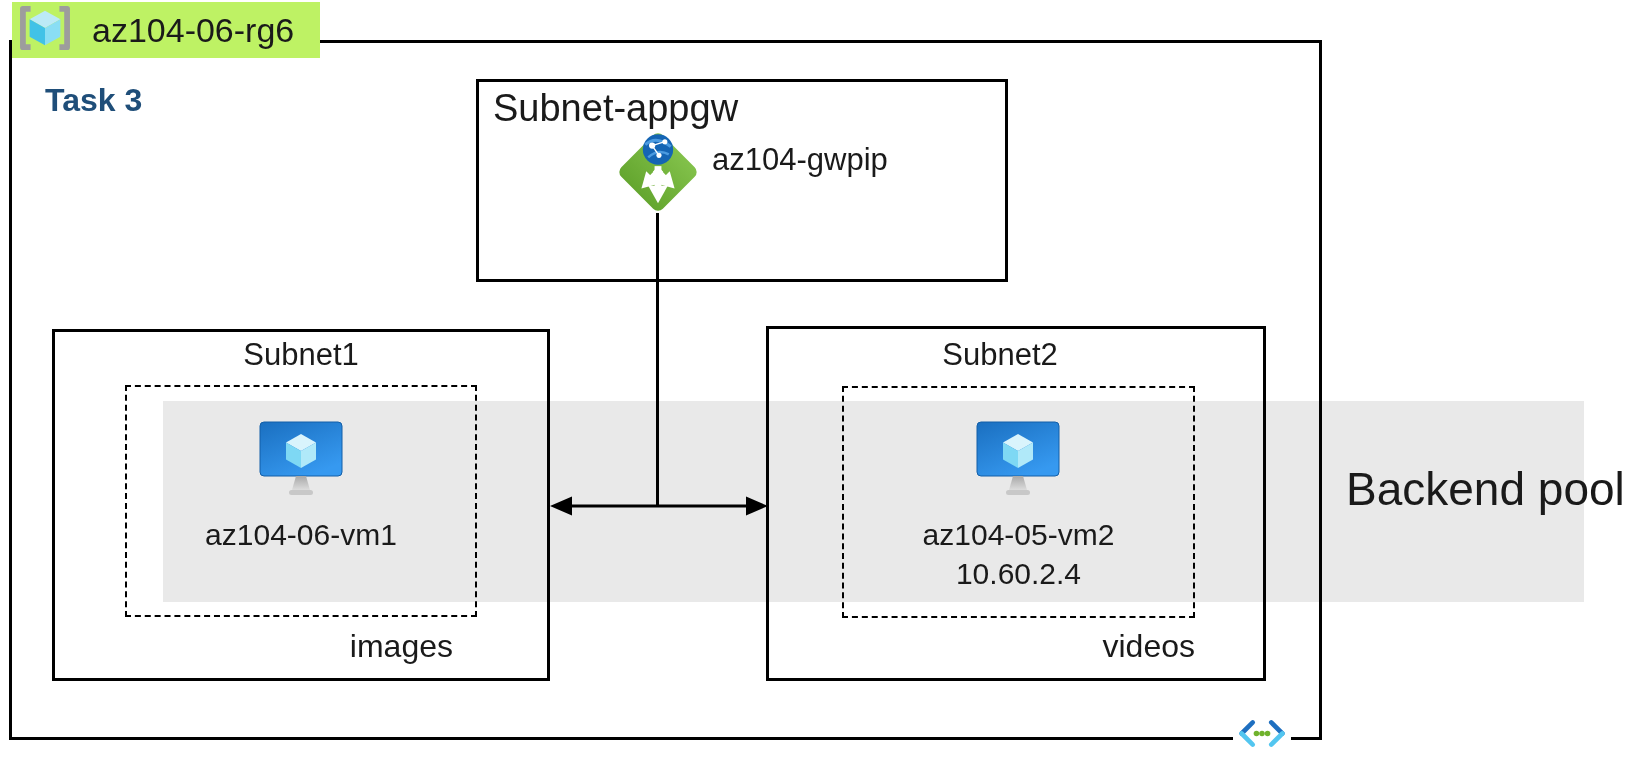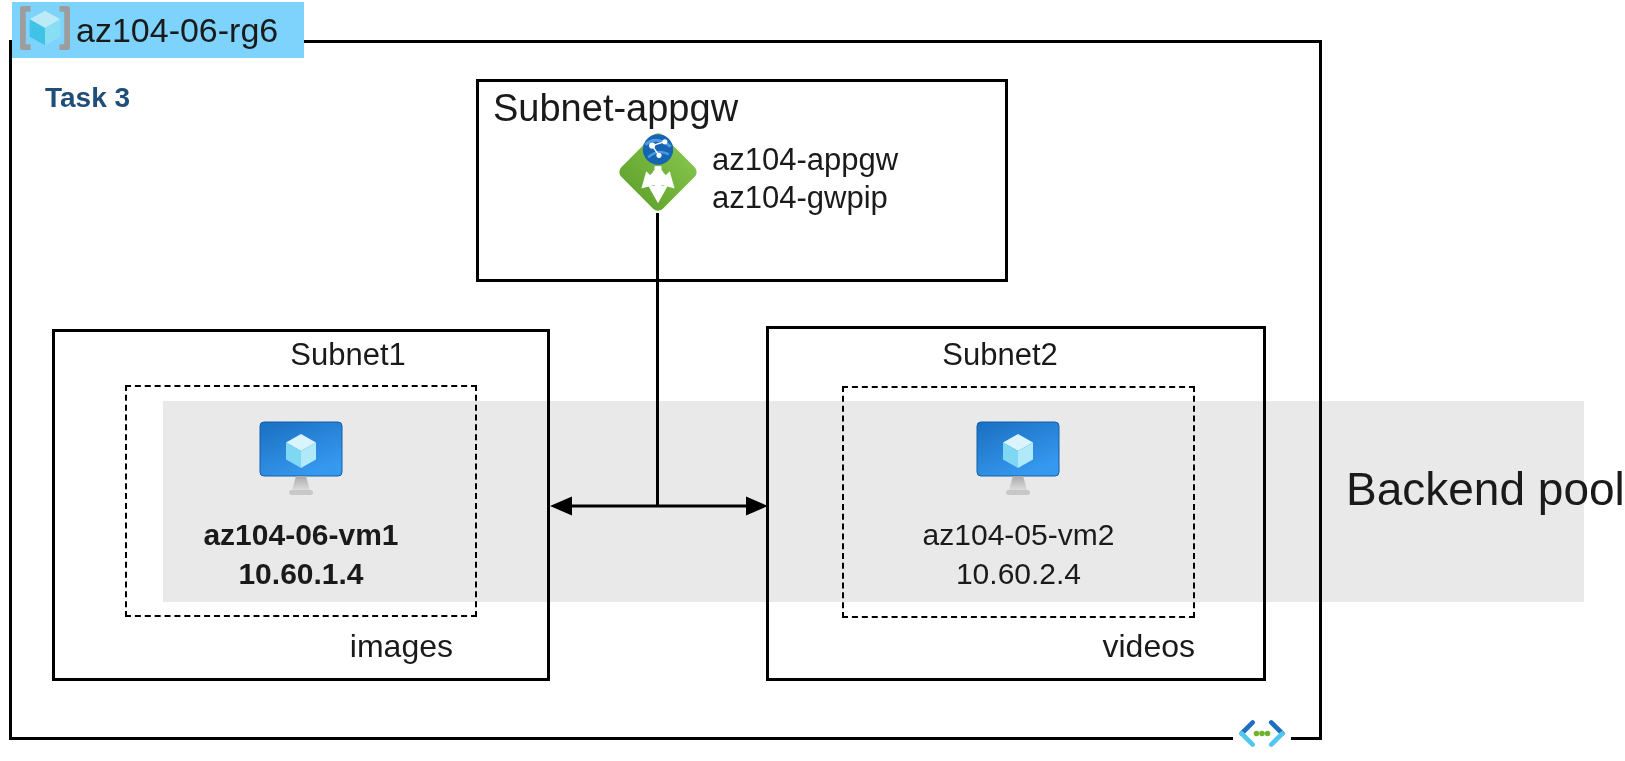--- a/index.html
+++ b/index.html
@@ -12,48 +12,48 @@
   html,body{background:#ffffff;}
   body{font-family:"Liberation Sans",sans-serif;color:var(--text);}
   .canvas{position:relative;width:1625px;height:761px;background:#ffffff;overflow:hidden;}
 
   
   .band{position:absolute;left:163px;top:401px;width:1421px;height:201px;background:var(--backend-band);z-index:0;}
   .backend-label{position:absolute;left:1346px;top:462px;font-size:46px;z-index:3;white-space:nowrap;}
 
   
   .rg-box{position:absolute;left:9px;top:40px;width:1313px;height:700px;border:3px solid var(--border);z-index:1;}
-  .rg-header{position:absolute;left:12px;top:2px;height:56px;display:flex;align-items:center;gap:2px;background:#7dd3fc;padding:0 26px 0 4px;z-index:2;}
+  .rg-header{position:absolute;left:12px;top:2px;height:56px;display:flex;align-items:center;gap:18px;background:#bef264;padding:0 26px 0 4px;z-index:2;}
   .rg-label{font-size:34px;white-space:nowrap;}
-  .task{position:absolute;left:45px;top:82px;font-size:28px;font-weight:bold;color:var(--task-label);z-index:2;}
+  .task{position:absolute;left:45px;top:82px;font-size:32px;font-weight:bold;color:var(--task-label);z-index:2;}
 
   
   .appgw-box{position:absolute;left:476px;top:79px;width:532px;height:203px;border:3px solid var(--border);z-index:1;}
   .appgw-title{position:absolute;left:493px;top:87px;font-size:38px;z-index:2;white-space:nowrap;}
   .appgw-icon{position:absolute;left:613px;top:127px;z-index:2;}
   .appgw-labels{position:absolute;left:712px;top:141px;font-size:31px;line-height:38px;z-index:2;white-space:nowrap;}
 
   
   .conn-vert{position:absolute;left:656px;top:213px;width:3px;height:293px;background:var(--border);z-index:1;}
   .conn-arrow{position:absolute;left:546px;top:492px;z-index:1;}
 
   
   .subnet1-box{position:absolute;left:52px;top:329px;width:498px;height:352px;border:3px solid var(--border);z-index:1;}
   .subnet2-box{position:absolute;left:766px;top:326px;width:500px;height:355px;border:3px solid var(--border);z-index:1;}
   .subnet-title{position:absolute;top:337px;font-size:31px;text-align:center;z-index:2;}
-  .subnet1-title{left:52px;width:498px;margin-left:47px;}
+  .subnet1-title{left:52px;width:498px;}
   .subnet2-title{left:766px;width:468px;}
   .dashed{position:absolute;border:2px dashed var(--border);z-index:1;}
   .dashed1{left:125px;top:385px;width:352px;height:232px;}
   .dashed2{left:842px;top:386px;width:353px;height:232px;}
   .vm-icon{position:absolute;z-index:2;}
   .vm1-icon{left:259px;top:421px;}
   .vm2-icon{left:976px;top:421px;}
   .vm-labels{position:absolute;top:515px;font-size:30px;line-height:39px;text-align:center;z-index:2;}
-  .vm1-labels{left:125px;width:352px;font-weight:bold;}
+  .vm1-labels{left:125px;width:352px;}
   .vm2-labels{left:842px;width:353px;}
   .container-label{position:absolute;top:628px;font-size:32px;text-align:right;z-index:2;}
   .images-label{left:103px;width:350px;}
   .videos-label{left:842px;width:353px;}
 
   
   .vnet-icon{position:absolute;left:1233px;top:719px;background:#ffffff;padding:0 4px;z-index:2;line-height:0;}
 </style>
 </head>
 <body>
@@ -103,21 +103,20 @@
       <circle cx="46" cy="23" r="15.5" fill="#1565B4"></circle>
       <path d="M33,18 Q44,8 59,20" fill="none" stroke="#4C9BE0" stroke-width="3"></path>
       <path d="M36,31 Q46,22 57,28" fill="none" stroke="#4C9BE0" stroke-width="2.5"></path>
       <circle cx="40" cy="19" r="3.2" fill="#ffffff"></circle>
       <circle cx="53" cy="15" r="2.6" fill="#ffffff"></circle>
       <circle cx="47" cy="29" r="2.6" fill="#ffffff"></circle>
       <path d="M40,19 L53,15 M47,29 L40,19" stroke="#ffffff" stroke-width="1.4"></path>
     </svg>
   </span>
   <div class="appgw-labels">
-    <div>az104-appgw</div>
     <div>az104-gwpip</div>
   </div>
 
   <div class="conn-vert"></div>
   <span class="conn-arrow">
     <svg width="226" height="28" viewBox="0 0 226 28">
       <line x1="18" y1="14" x2="208" y2="14" stroke="#000000" stroke-width="3"></line>
       <polygon points="4,14 26,4.5 26,23.5" fill="#000000"></polygon>
       <polygon points="222,14 200,4.5 200,23.5" fill="#000000"></polygon>
     </svg>
@@ -141,21 +140,20 @@
       <rect x="1" y="1" width="82" height="54" rx="4" fill="url(#vmscr1)" stroke="#135FA8" stroke-width="1"></rect>
       <polygon points="42,13 57,21.5 42,30 27,21.5" fill="#D9F4FC"></polygon>
       <polygon points="27,21.5 42,30 42,47 27,38.5" fill="#7ED8F4"></polygon>
       <polygon points="57,21.5 42,30 42,47 57,38.5" fill="#B0E9F9"></polygon>
       <polygon points="37,55 47,55 51,69 33,69" fill="url(#vmstand1)"></polygon>
       <rect x="30" y="69" width="24" height="5" rx="2.5" fill="#C8C8C8"></rect>
     </svg>
   </span>
   <div class="vm-labels vm1-labels">
     <div>az104-06-vm1</div>
-    <div>10.60.1.4</div>
   </div>
   <div class="container-label images-label">images</div>
 
   <div class="subnet2-box"></div>
   <div class="subnet-title subnet2-title">Subnet2</div>
   <div class="dashed dashed2"></div>
   <span class="vm-icon vm2-icon">
     <svg width="84" height="76" viewBox="0 0 84 76">
       <defs>
         <linearGradient id="vmscr2" x1="0" y1="0" x2="0.6" y2="1">

